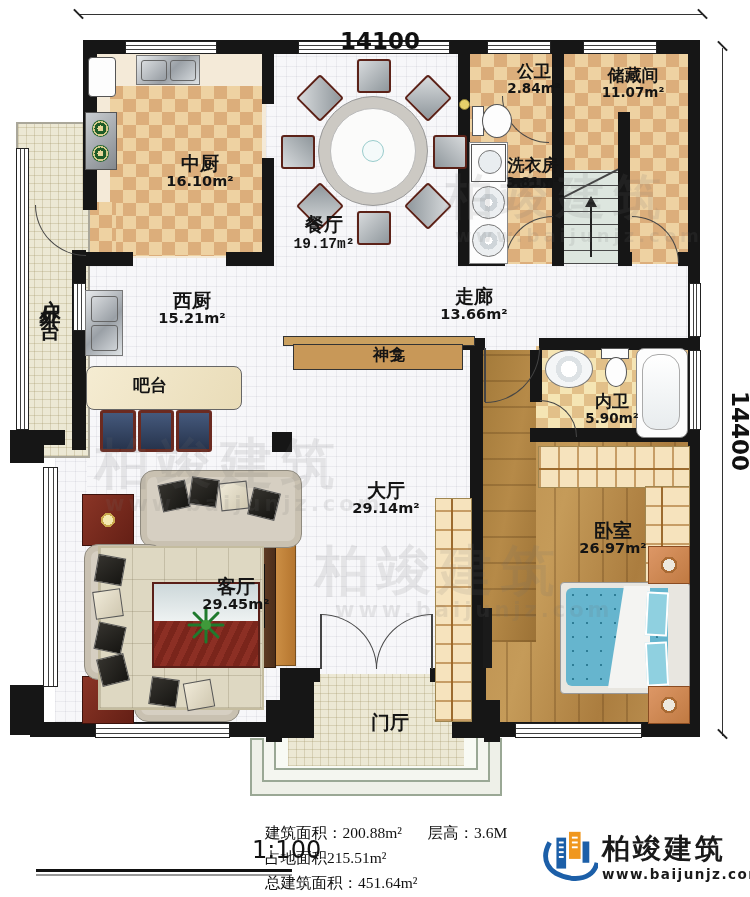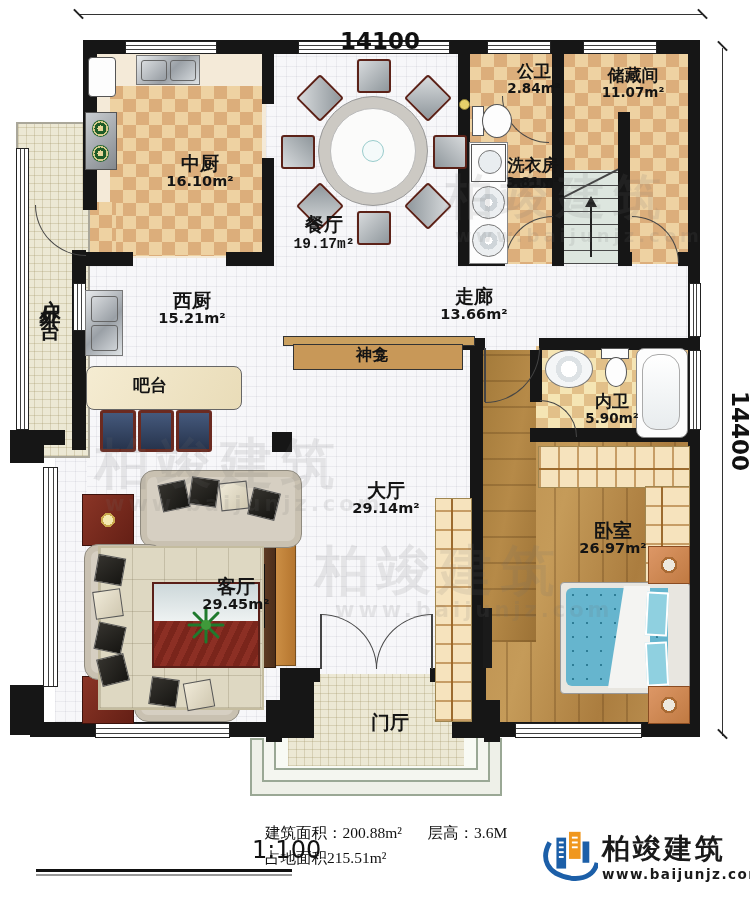--- a/index.html
+++ b/index.html
@@ -291,21 +291,21 @@
     <div class="ar">3.81m²</div>
   </div>
   <div class="room-label" style="left:180px;top:290px;">
     <div class="nm">西厨</div>
     <div class="ar">15.21m²</div>
   </div>
   <div class="room-label" style="left:462px;top:286px;">
     <div class="nm">走廊</div>
     <div class="ar">13.66m²</div>
   </div>
-  <div class="room-label sm" style="left:360px;top:346px;">
+  <div class="room-label sm" style="left:377px;top:346px;">
     <div class="nm" style="font-size:16px;">神龛</div>
   </div>
   <div class="room-label sm" style="left:600px;top:392px;">
     <div class="nm">内卫</div>
     <div class="ar">5.90m²</div>
   </div>
   <div class="room-label sm" style="left:138px;top:376px;">
     <div class="nm">吧台</div>
   </div>
   <div class="vlabel" style="left:36px;top:282px;">户外平台</div>
@@ -338,20 +338,21 @@
   <div class="abs" style="left:36px;top:869px;width:256px;height:3px;background:#111;"></div>
   <div class="abs" style="left:36px;top:874px;width:256px;height:2px;background:#999;"></div>
 
   <div class="abs serif" style="left:265px;top:820px;font-size:15.5px;color:#111;line-height:25px;white-space:nowrap;">
     <div>
       <span>建筑面积：200.88m²</span>
       <span style="display:inline-block;width:18px;"></span>
       <span>层高：3.6M</span>
     </div>
     <div>占地面积215.51m²</div>
+    <div>总建筑面积：451.64m²</div>
   </div>
 
   <svg width="58" height="56" viewBox="0 0 60 56" style="position:absolute;left:540px;top:828px;">
     <path d="M10 14 C 1 30 6 47 32 51 C 48 53 57 45 59 35" stroke="#1c5fa8" stroke-width="5" fill="none"></path>
     <rect x="17" y="9" width="10" height="32" fill="#1c5fa8"></rect>
     <rect x="30" y="3" width="12" height="28" fill="#f0971e"></rect>
     <rect x="44" y="13" width="7" height="22" fill="#1c5fa8"></rect>
     <g fill="#ffffff">
       <rect x="19.5" y="13" width="5" height="2"></rect>
         <rect x="19.5" y="18" width="5" height="2"></rect>

